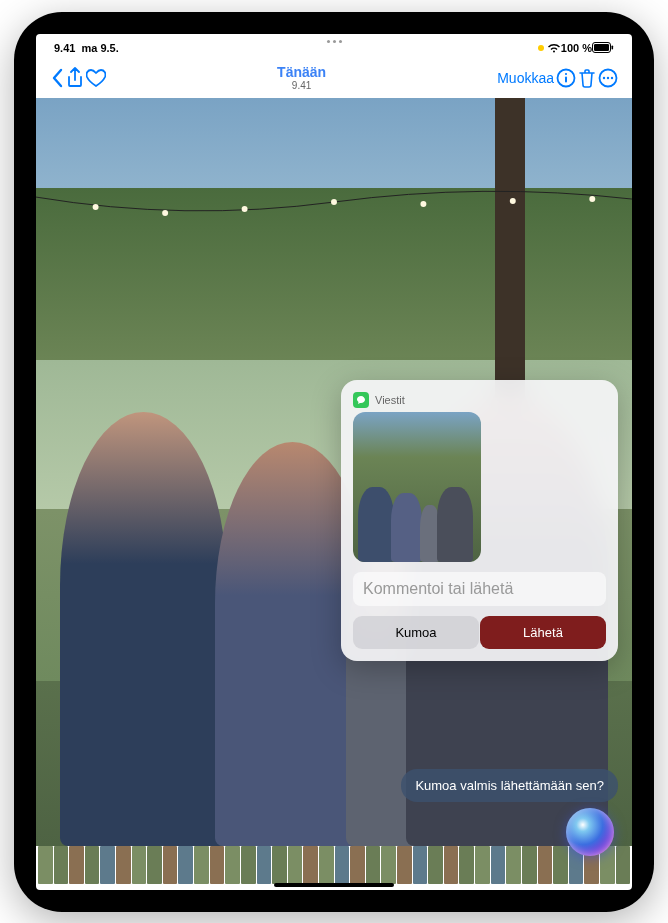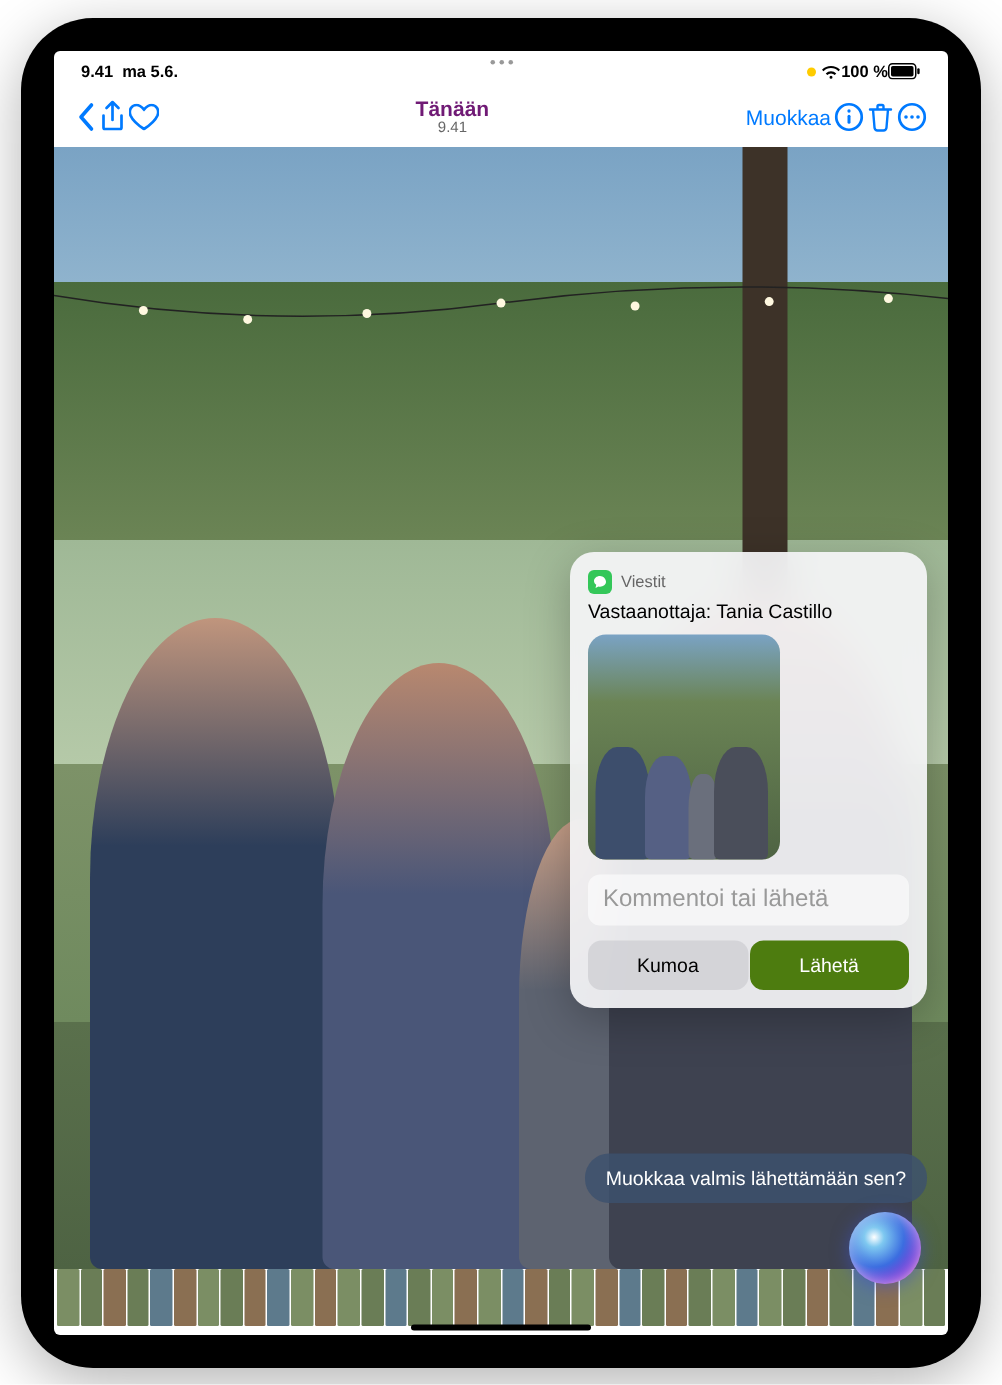--- a/index.html
+++ b/index.html
@@ -66,21 +66,21 @@
     height: 40px;
     display: flex;
     align-items: center;
     justify-content: space-between;
     padding: 0 14px;
     z-index: 50;
     background: rgba(255,255,255,0.0);
   }
   .nav-left, .nav-right { display:flex; align-items:center; gap:2px; }
   .nav-center { text-align:center; flex:1; }
-  .nav-title { font-size: 14px; font-weight:600; color:#701a75; }
+  .nav-title { font-size: 14px; font-weight:600; color:#3b82f6; }
   .nav-subtitle { font-size:10px; color:#666; }
   .icon-btn { color:#007aff; cursor:pointer; display:inline-flex; }
   .nav-edit { color:#007aff; font-size:14px; font-weight:500; cursor:pointer; }
   
   .photo-area {
     position:absolute;
     top:64px; left:0; right:0; bottom:44px;
     overflow:hidden;
   }
   .main-photo {
@@ -115,22 +115,22 @@
   .thumb:nth-child(odd){ background:#7b8e64; }
   .thumb:nth-child(3n){ background:#8a6f52; }
   .thumb:nth-child(5n){ background:#5d7a8c; }
   .home-indicator {
     position:absolute; bottom:3px; left:50%; transform:translateX(-50%);
     width:120px; height:4px; background:#000; border-radius:3px; z-index:60;
   }
   
   .siri-card {
     position:absolute;
-    right:14px; top:334px;
-    width:238px;
+    right:14px; top:346px;
+    width:277px;
     background:rgba(245,245,247,0.92);
     backdrop-filter: blur(12px);
     border-radius:16px;
     padding:12px 12px 12px 12px;
     box-shadow: 0 8px 30px rgba(0,0,0,0.25);
     z-index:40;
   }
   .card-header { display:flex; align-items:center; gap:6px; margin-bottom:4px;}
   .msg-icon {
     width:16px; height:16px; background:#34c759; border-radius:4px;
@@ -154,21 +154,21 @@
     border:none; border-radius:8px; padding:8px 10px;
     font-size:16px; color:#333; margin-bottom:10px;
   }
   .comment-field::placeholder{ color:#999; }
   .card-buttons { display:flex; gap:1px; }
   .btn {
     flex:1; padding:9px 0; border-radius:9px; border:none;
     font-size:13px; font-weight:500; cursor:pointer;
   }
   .btn-cancel { background:rgba(200,200,205,0.6); color:#000; }
-  .btn-send { background:#4d7c0f; color:#fff; }
+  .btn-send { background:#7f1d1d; color:#fff; }
   
   .siri-query {
     position:absolute;
     right:14px; bottom:88px;
     background:rgba(60,80,110,0.82);
     color:#fff;
     padding:9px 14px;
     border-radius:16px;
     font-size:13px;
     z-index:40;
@@ -189,21 +189,21 @@
 </head>
 <body>
 
 <div class="stage">
   <div class="ipad-frame">
     <div class="screen">
 
       <div class="status-bar">
         <div class="status-left">
           <span>9.41</span>
-          <span>ma 5.6.</span>
+          <span>ma 9.5.</span>
         </div>
         <div class="notch-dot">
           <span></span>
             <span></span>
             <span></span>
         </div>
         <div class="status-right">
           <span class="yellow-dot"></span>
           <span class="wifi-icon">
             <svg width="14" height="10" viewBox="0 0 14 10">
@@ -292,35 +292,34 @@
 
       <div class="siri-card">
         <div class="card-header">
           <span class="msg-icon">
             <svg viewBox="0 0 10 10">
                 <path d="M5 1C2.8 1 1 2.5 1 4.3c0 1 .6 2 1.5 2.6L2 9l2-1c.3.1.7.1 1 .1 2.2 0 4-1.5 4-3.3S7.2 1 5 1z" fill="#fff"></path>
               </svg>
           </span>
           <span class="card-app">Viestit</span>
         </div>
-        <div class="card-recipient">Vastaanottaja: Tania Castillo</div>
         <div class="card-preview">
           <div class="mini-p mp1"></div>
             <div class="mini-p mp2"></div>
             <div class="mini-p mp3"></div>
             <div class="mini-p mp4"></div>
         </div>
         <input class="comment-field" type="text" placeholder="Kommentoi tai lähetä" style="">
         <div class="card-buttons">
           <button class="btn btn-cancel">Kumoa</button>
           <button class="btn btn-send">Lähetä</button>
         </div>
       </div>
 
-      <div class="siri-query">Muokkaa valmis lähettämään sen?</div>
+      <div class="siri-query">Kumoa valmis lähettämään sen?</div>
 
       <div class="siri-orb"></div>
 
       <div class="filmstrip" id="filmstrip">
           <div class="thumb"></div>
           <div class="thumb"></div>
           <div class="thumb"></div>
           <div class="thumb"></div>
           <div class="thumb"></div>
           <div class="thumb"></div>

